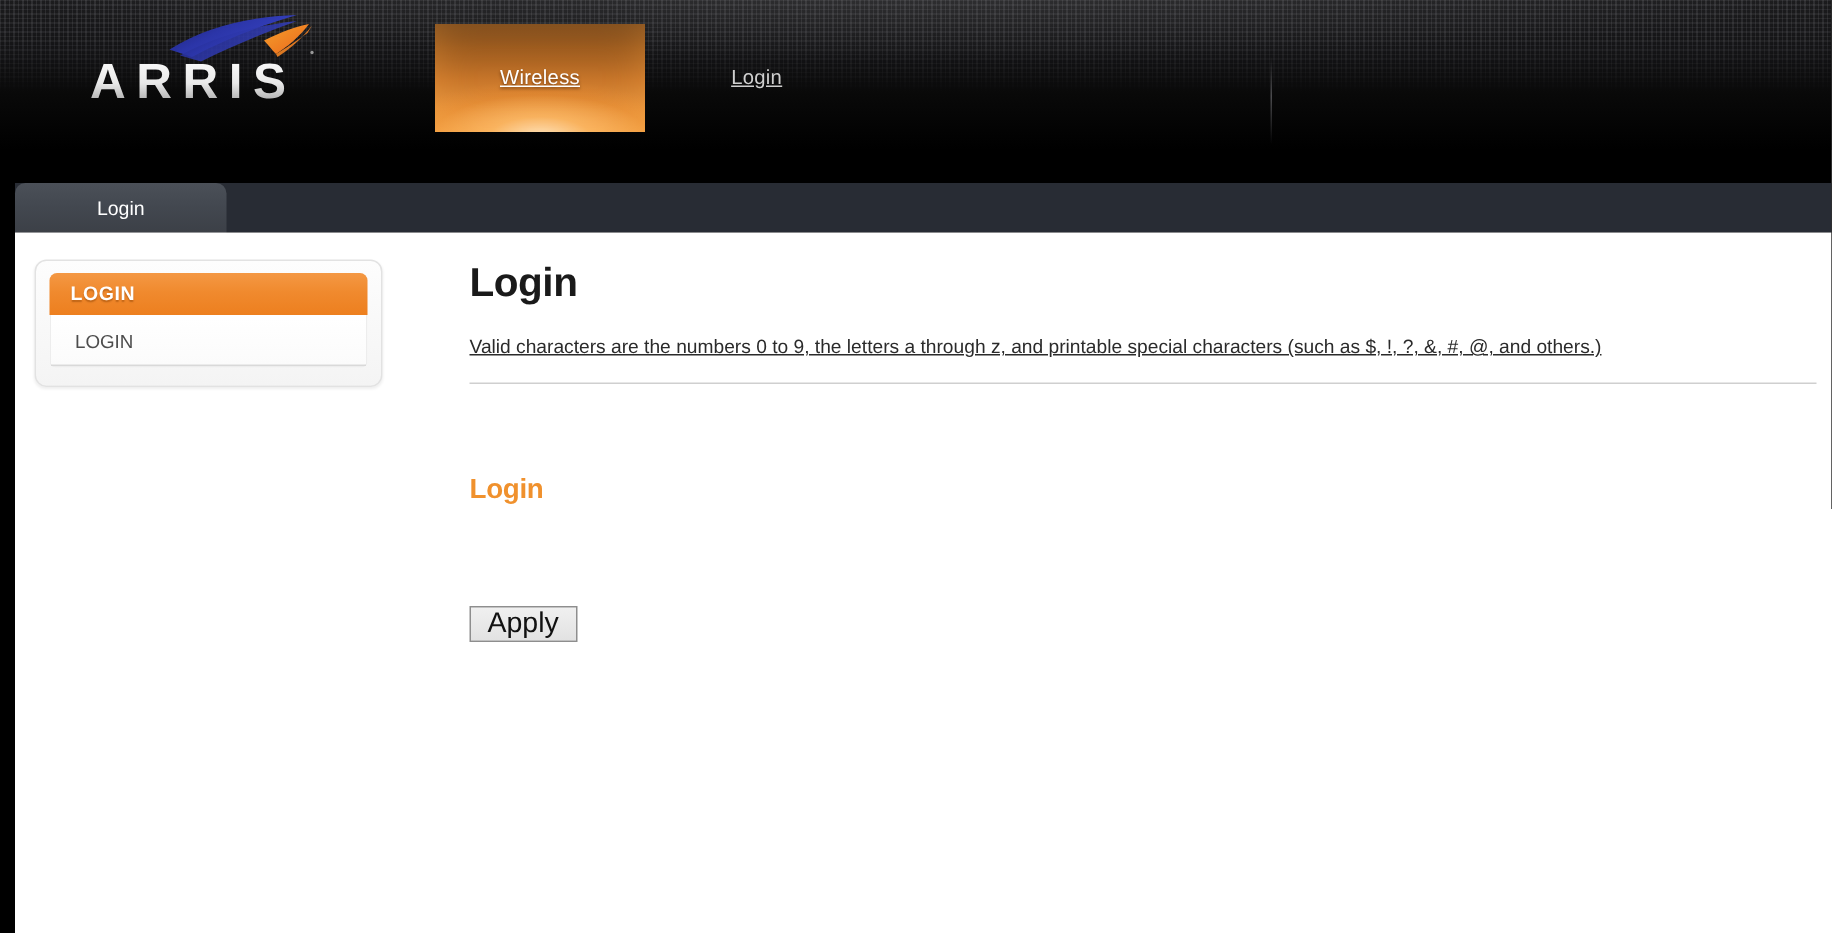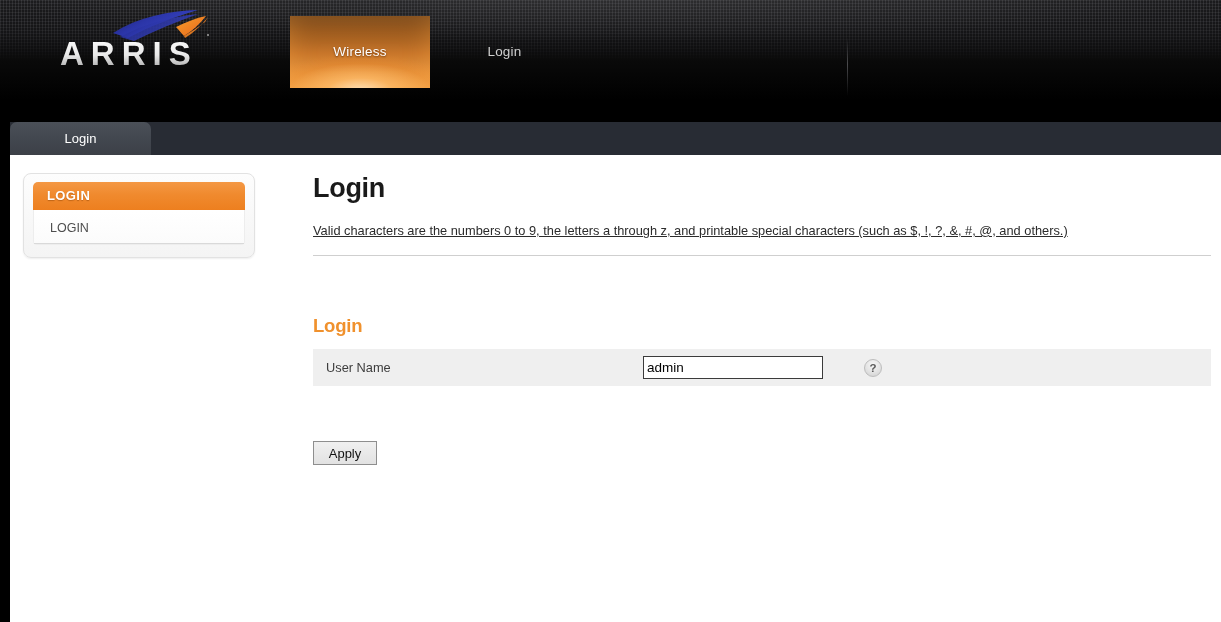--- a/index.html
+++ b/index.html
@@ -73,20 +73,21 @@
     height: 72px;
     line-height: 72px;
     padding: 0 30px;
     min-width: 140px;
     text-align: center;
     color: #cfcfcf;
     font-size: 13.5px;
     letter-spacing: 0.2px;
     vertical-align: top;
     cursor: pointer;
+    text-decoration: underline;
   }
   .topnav-item.active {
     color: #ffffff;
     background:
       radial-gradient(ellipse 120px 46px at 50% 104%, rgba(255,240,215,0.95) 0%, rgba(255,190,110,0.72) 28%, rgba(240,140,45,0.30) 60%, rgba(240,140,45,0) 82%),
       linear-gradient(to bottom, #6d4018 0%, #9b5a1e 22%, #c8762a 52%, #e2913c 78%, #efa44c 100%);
     box-shadow: inset 0 0 26px rgba(255,170,70,0.35);
     text-shadow: 0 1px 2px rgba(60,25,0,0.65);
   }
   .topnav-divider {
@@ -269,21 +270,21 @@
   }
 
   .apply-wrap { margin-top: 55px; }
   .apply-btn {
     min-width: 64px;
     height: 24px;
     padding: 0 11px;
     background: linear-gradient(to bottom, #f0f0f0 0%, #e2e2e2 100%);
     border: 1px solid #8e8e8e;
     font-family: "Liberation Sans", sans-serif;
-    font-size: 13px;
+    font-size: 19px;
     color: #111111;
     cursor: pointer;
   }
 </style>
 </head>
 <body>
 
 <div id="app">
 
   <div class="masthead">
@@ -356,30 +357,20 @@
       <h1 class="page-title">Login</h1>
 
       <p class="page-desc">Valid characters are the numbers 0 to 9, the letters a through z, and printable special characters (such as $, !, ?, &amp;, #, @, and others.)</p>
 
       <div class="rule"></div>
 
       <h2 class="section-title">Login</h2>
 
       <table class="form-table">
         <tbody>
-          <tr class="form-row shaded">
-            <td class="cell-label">User Name</td>
-            <td class="cell-field">
-              <input class="text-input" type="text" value="admin" style="">
-            </td>
-            <td class="cell-help">
-              <span class="help-btn">?</span>
-            </td>
-            <td class="cell-rest"></td>
-          </tr>
         </tbody>
       </table>
 
       <div class="apply-wrap">
         <button class="apply-btn">Apply</button>
       </div>
 
     </main>
   </div>
 </div>

